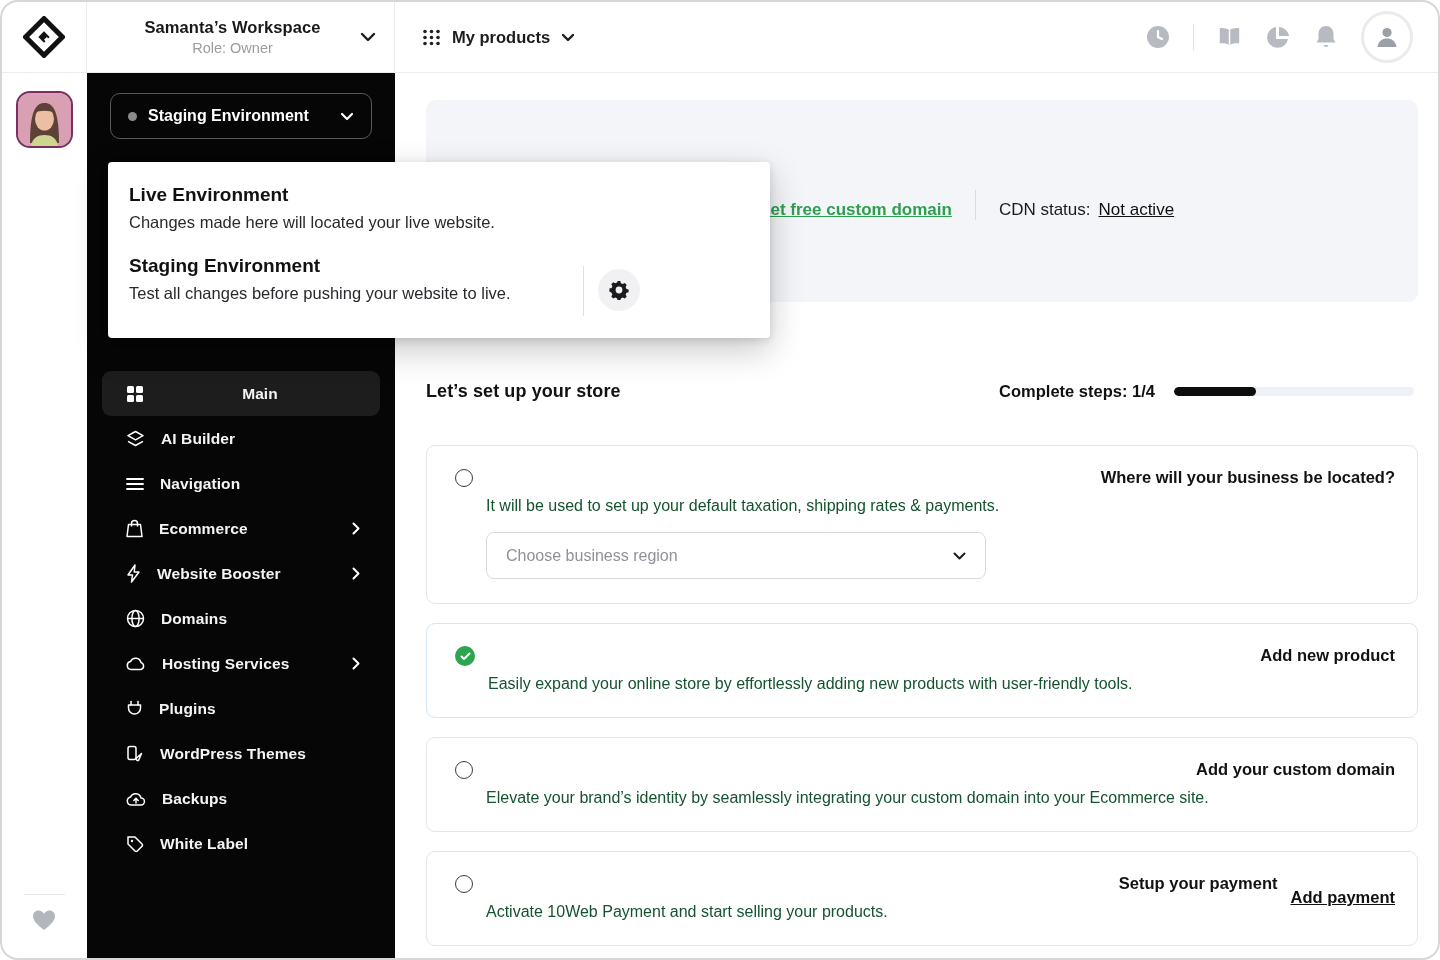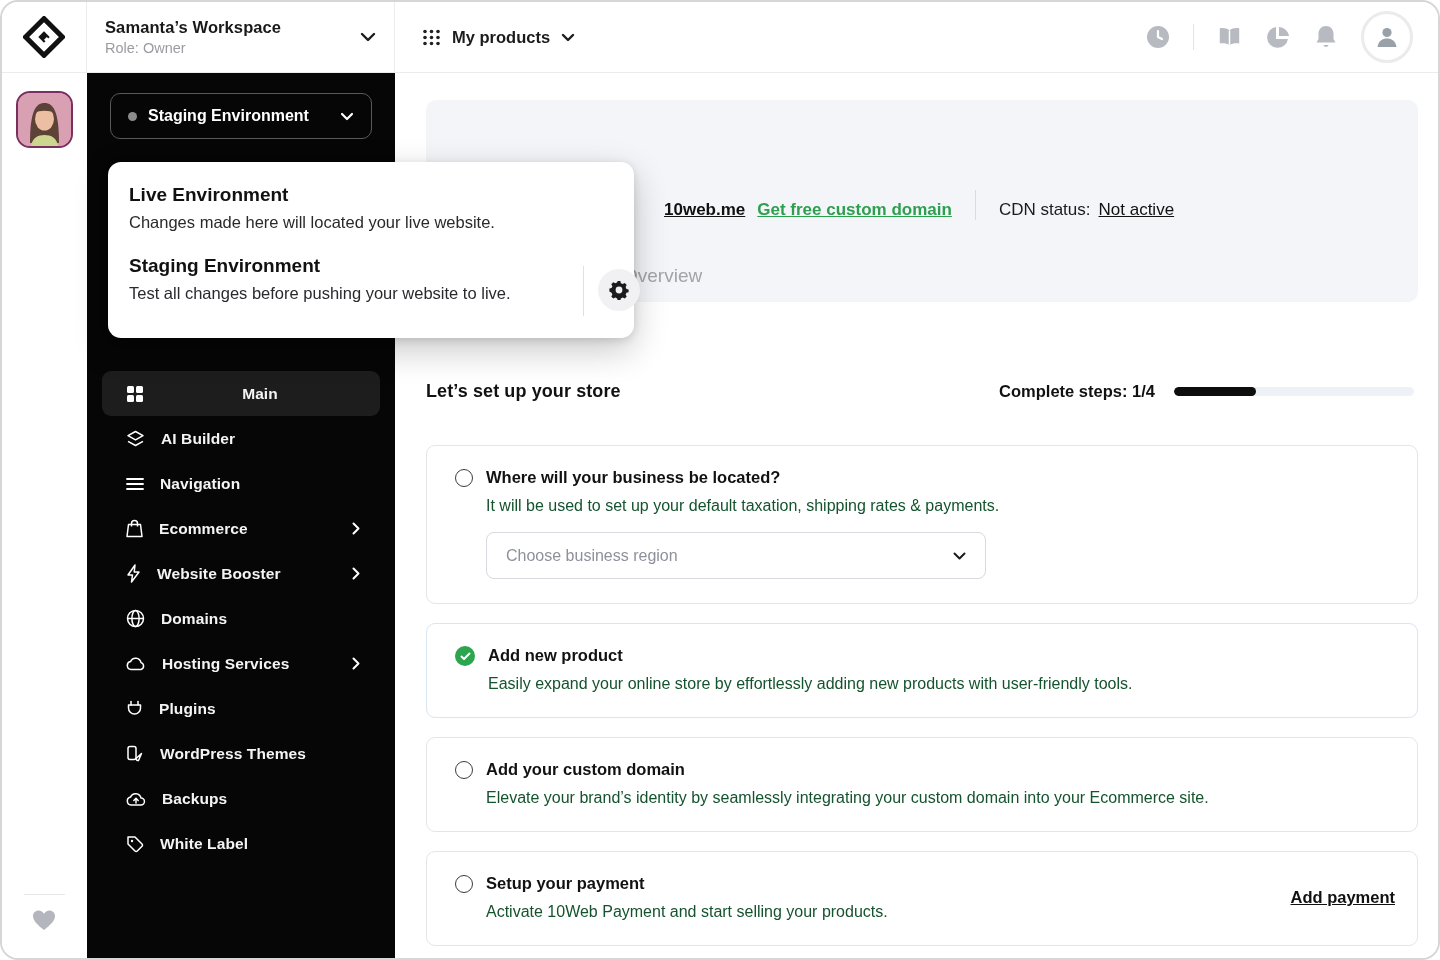--- a/index.html
+++ b/index.html
@@ -7,21 +7,21 @@
   .window {
     position:relative; width:1440px; height:960px; background:#fff;
     border:2px solid #d6d6d6; border-radius:18px; overflow:hidden;
   }
   
   .topbar { position:absolute; top:0; left:0; right:0; height:71px; background:#fff;
     border-bottom:1px solid #ececec; display:flex; align-items:stretch; z-index:20; }
   .logo-cell { width:85px; display:flex; align-items:center; justify-content:center;
     border-right:1px solid #ececec; }
   .ws-cell { width:308px; display:flex; align-items:center; padding:0 18px;
-    border-right:1px solid #ececec; cursor:pointer; }
+    border-right:1px solid #ececec; cursor:pointer;text-align:center; }
   .ws-text { flex:1; min-width:0; }
   .ws-name { font-size:16.5px; font-weight:700; color:#191919; letter-spacing:.1px; }
   .ws-role { font-size:14.5px; color:#9b9ba1; margin-top:3px; }
   .products-cell { display:flex; align-items:center; gap:11px; padding:0 0 0 27px; cursor:pointer; }
   .products-label { font-size:16.5px; font-weight:700; color:#1c1c1e; }
   .topbar-right { margin-left:auto; display:flex; align-items:center; gap:23px; padding-right:25px; }
   .tb-icon { width:25px; height:25px; display:flex; align-items:center; justify-content:center; cursor:pointer; }
   .tb-divider { width:1px; height:26px; background:#e3e3e5; }
   .tb-avatar { width:52px; height:52px; border-radius:50%; border:3px solid #ebebed;
     background:#fff; display:flex; align-items:center; justify-content:center; cursor:pointer; }
@@ -38,22 +38,22 @@
     gap:11px; padding:0 17px; cursor:pointer; }
   .env-dot { width:9px; height:9px; border-radius:50%; background:#8b8b8e; }
   .env-label { font-size:16px; font-weight:700; color:#fff; flex:1; }
   .menu { position:absolute; top:298px; left:15px; width:278px; }
   .menu-item { height:45px; display:flex; align-items:center; gap:16px; padding:0 20px 0 24px;
     border-radius:9px; cursor:pointer; }
   .menu-item.active { background:#1d1d1d;text-align:center; }
   .menu-label { font-size:15.5px; font-weight:700; color:#f4f4f4; flex:1; letter-spacing:.1px; }
   .menu-chevron { color:#fff; }
   
-  .env-panel { position:absolute; top:160px; left:106px; width:526px; height:176px;
-    background:#fff; border-radius:13px; box-shadow:0 12px 34px rgba(0,0,0,.22), 0 2px 8px rgba(0,0,0,.12);
+  .env-panel { position:absolute; top:160px; left:106px; width:662px; height:176px;
+    background:#fff; border-radius:4px; box-shadow:0 12px 34px rgba(0,0,0,.22), 0 2px 8px rgba(0,0,0,.12);
     z-index:50; padding:22px 0 0 21px; }
   .env-opt-title { font-size:19px; font-weight:700; color:#111; cursor:pointer; }
   .env-opt-desc { font-size:16.5px; color:#2a2a2e; margin-top:7px; }
   .env-opt + .env-opt { margin-top:23px; }
   .env-panel-divider { position:absolute; left:475px; top:104px; width:1px; height:50px; background:#e0e0e3; }
   .env-gear-btn { position:absolute; left:490px; top:107px; width:42px; height:42px; border-radius:50%;
     background:#f1f1f4; display:flex; align-items:center; justify-content:center; cursor:pointer; }
   
   .main { position:absolute; top:71px; left:393px; right:0; bottom:0; background:#fff; }
   .site-card { position:absolute; top:27px; left:31px; width:992px; height:202px;
@@ -72,21 +72,21 @@
   .progress-fill { height:100%; background:#0d0d0d; border-radius:5px; }
   .steps { position:absolute; top:372px; left:31px; width:992px; display:flex; flex-direction:column; gap:19px; }
   .step-card { border:1px solid #e4e5e9; border-radius:9px; background:#fff;
     padding:22px 22px 24px 28px; display:flex; gap:13px; }
   .step-card.done { border-color:#d6e6f3; }
   .step-radio { width:18px; height:18px; border-radius:50%; border:1.5px solid #3c3c42;
     flex:none; margin-top:1px; cursor:pointer; }
   .step-check { width:20px; height:20px; border-radius:50%; background:#2da44e; flex:none;
     display:flex; align-items:center; justify-content:center; }
   .step-body { flex:1; min-width:0; }
-  .step-title { font-size:16.5px; font-weight:700; color:#121214; }
+  .step-title { font-size:16.5px; font-weight:700; color:#121214;text-align:right; }
   .step-desc { font-size:16px; color:#14532d; margin-top:10px; }
   .step-action { align-self:center; font-size:16.5px; font-weight:700; color:#111;
     text-decoration:underline; white-space:nowrap; cursor:pointer; }
   .region-select { margin-top:17px; width:500px; height:47px; border:1px solid #d8d9de; border-radius:8px;
     background:#fff; display:flex; align-items:center; padding:0 19px; cursor:pointer; }
   .region-placeholder { flex:1; font-size:16px; color:#8e919b; }
   svg { display:block; }
 </style>
 </head>
 <body>

